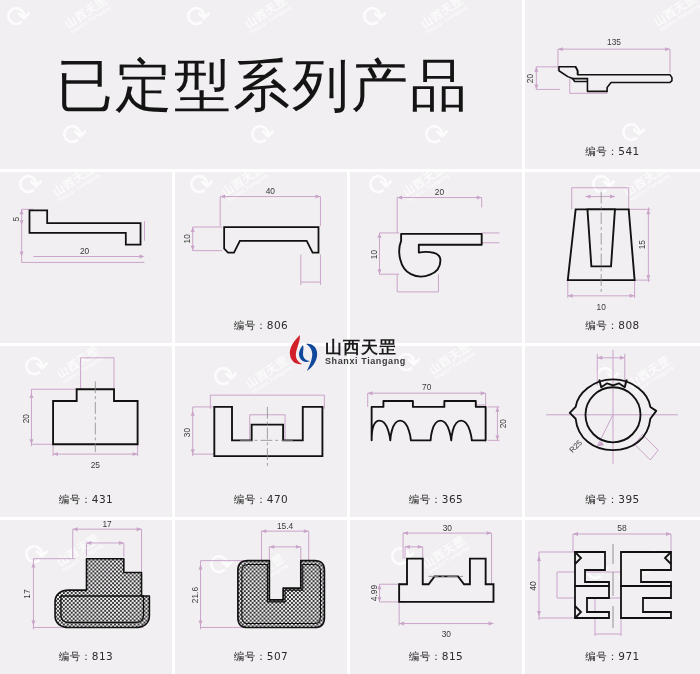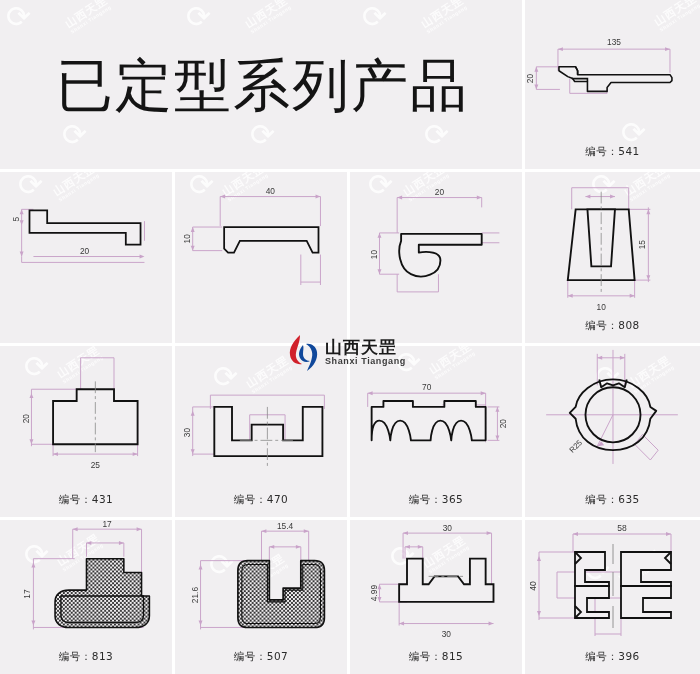--- a/index.html
+++ b/index.html
@@ -212,20 +212,21 @@
         <g fill="#c9a3c9">
           <polygon points="46,25 51,23 51,27"></polygon>
           <polygon points="148,25 143,23 143,27"></polygon>
           <polygon points="18,56 16,61 20,61"></polygon>
           <polygon points="18,80 16,75 20,75"></polygon>
         </g>
         <text x="97" y="22" font-size="8.5" fill="#3a3a3a" text-anchor="middle" font-family="Liberation Sans, sans-serif">40</text>
         <text x="15" y="68" font-size="8.5" fill="#3a3a3a" text-anchor="middle" font-family="Liberation Sans, sans-serif" transform="rotate(-90 15 68)">10</text>
         <path d="M50,56 L146,56 L146,82 L140,82 L134,70 L66,70 L60,82 L54,82 L50,78 Z" fill="#f1eff1" stroke="#111111" stroke-width="1.8" stroke-linejoin="miter"></path>
       </svg>
+      <div class="cap">编号：806</div>
     </div>
 
     <div class="cell">
       <div class="wm" style="left:52px;top:2px;">
           <span class="wm-cn">山西天罡</span>
           <span class="wm-en">Shanxi Tiangang</span>
         </div>
       <div class="wm-swoosh" style="left:18px;top:-2px;">⟳</div>
       <svg class="draw" viewBox="0 0 175 174">
         <g stroke="#c9a3c9" stroke-width="1" fill="none">
@@ -414,21 +415,21 @@
         </g>
         <text x="52" y="104" font-size="8" fill="#3a3a3a" text-anchor="middle" font-family="Liberation Sans, sans-serif" transform="rotate(-45 52 104)">R25</text>
         <path d="M88,34
                  C108,34 124,48 126,62 L132,66 L126,74
                  C124,94 108,106 88,106
                  C68,106 52,94 50,74 L44,68 L50,62
                  C52,48 68,34 88,34 Z" fill="none" stroke="#111111" stroke-width="1.9" stroke-linejoin="round"></path>
         <path d="M74,34 L76,42 L82,38 L88,40 L94,38 L100,42 L102,34" fill="none" stroke="#111111" stroke-width="1.9" stroke-linejoin="round"></path>
         <circle cx="88" cy="70" r="28" fill="none" stroke="#111111" stroke-width="1.9"></circle>
       </svg>
-      <div class="cap">编号：635</div>
+      <div class="cap">编号：395</div>
     </div>
 
     <div class="cell last-row">
       <div class="wm" style="left:56px;top:24px;">
           <span class="wm-cn">山西天罡</span>
           <span class="wm-en">Shanxi Tiangang</span>
         </div>
       <div class="wm-swoosh" style="left:24px;top:20px;">⟳</div>
       <svg class="draw" viewBox="0 0 175 154">
         <defs>
@@ -585,21 +586,21 @@
         <text x="11" y="66" font-size="8.5" fill="#3a3a3a" text-anchor="middle" font-family="Liberation Sans, sans-serif" transform="rotate(-90 11 66)">40</text>
         <path d="M50,32 L80,32 L80,50 L60,50 L60,62 L84,62 L84,66 L50,66 Z" fill="#f1eff1" stroke="#111111" stroke-width="1.8" stroke-linejoin="miter"></path>
         <path d="M50,32 L56,38 L50,44" fill="none" stroke="#111111" stroke-width="1.8"></path>
         <path d="M96,32 L146,32 L146,50 L116,50 L116,62 L146,62 L146,66 L96,66 Z" fill="#f1eff1" stroke="#111111" stroke-width="1.8" stroke-linejoin="miter"></path>
         <path d="M146,32 L140,38 L146,44" fill="none" stroke="#111111" stroke-width="1.8"></path>
         <path d="M50,66 L84,66 L84,78 L62,78 L62,92 L84,92 L84,98 L50,98 Z" fill="#f1eff1" stroke="#111111" stroke-width="1.8" stroke-linejoin="miter"></path>
         <path d="M50,98 L56,92 L50,86" fill="none" stroke="#111111" stroke-width="1.8"></path>
         <path d="M96,66 L146,66 L146,78 L118,78 L118,92 L146,92 L146,98 L96,98 Z" fill="#f1eff1" stroke="#111111" stroke-width="1.8" stroke-linejoin="miter"></path>
         <path d="M88,24 L88,44 M88,52 L88,76 M88,86 L88,108" stroke="#8a8a8a" stroke-width="0.9" fill="none"></path>
       </svg>
-      <div class="cap">编号：396</div>
+      <div class="cap">编号：971</div>
     </div>
 
   </div>
 
   <div id="title">已定型系列产品</div>
 
   <div id="logo">
     <svg class="mark" viewBox="0 0 34 40">
       <path d="M13,2 C6,9 2,15 3,22 C4,29 10,32 15,31 C11,29 8,25 9,20 C10,14 13,9 13,2 Z" fill="#d1202a"></path>
       <path d="M20,38 C27,33 31,26 30,19 C29,13 24,10 19,11 C24,14 26,19 25,24 C24,30 22,33 20,38 Z" fill="#10489b"></path>

